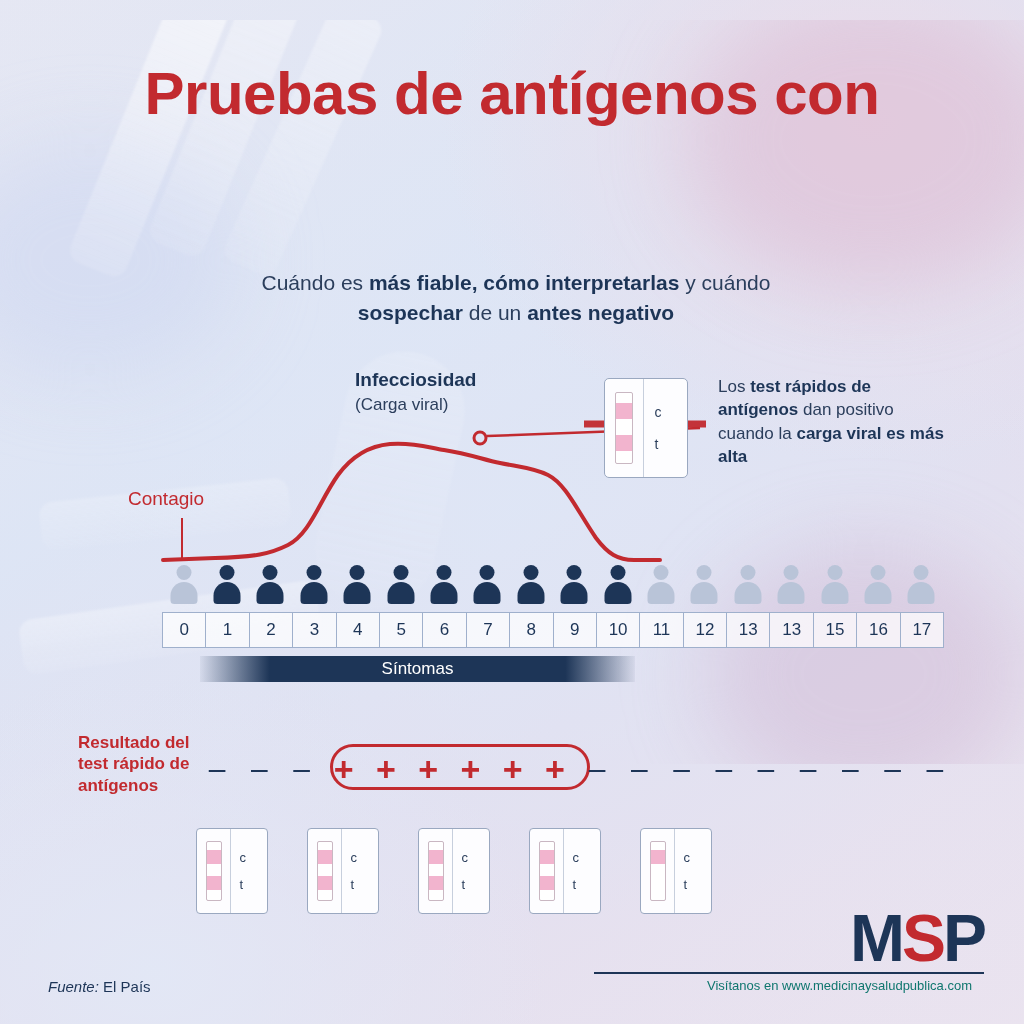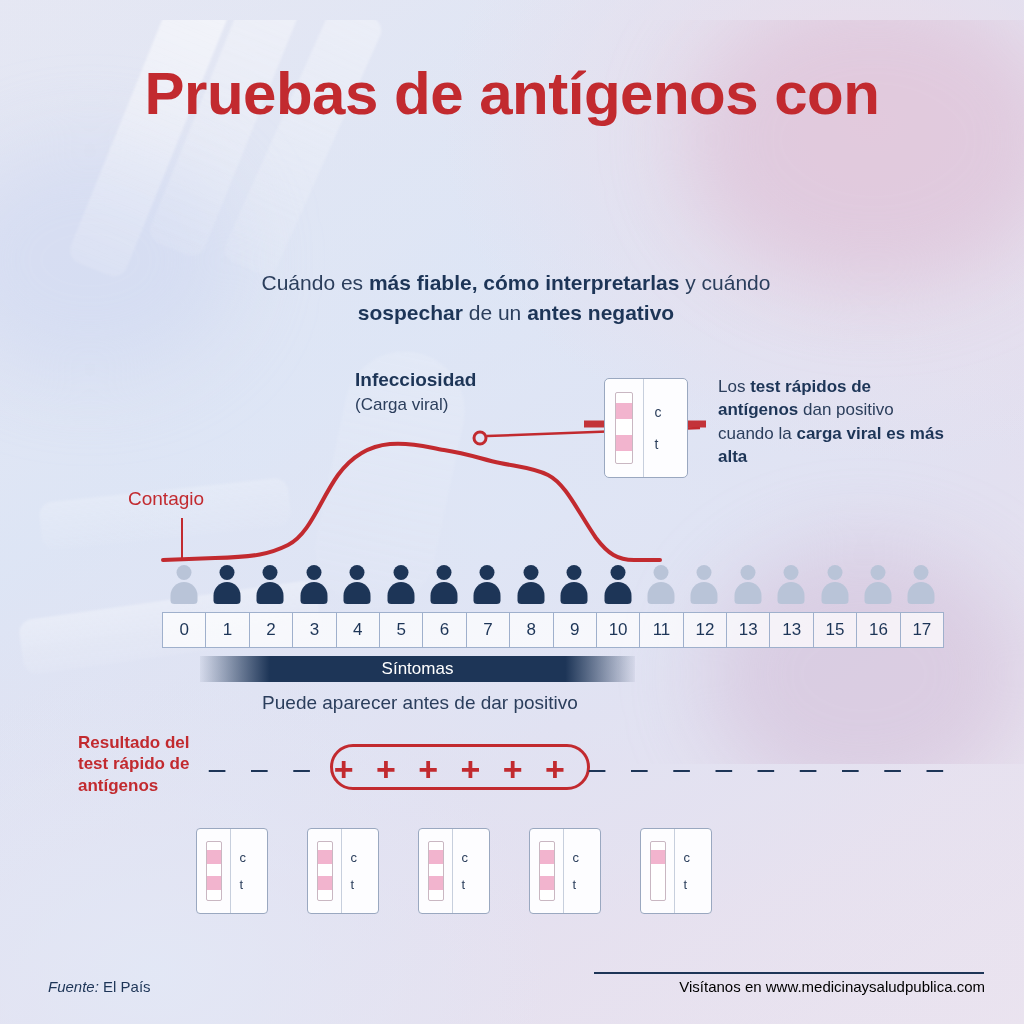--- a/index.html
+++ b/index.html
@@ -108,21 +108,21 @@
   .kit-top .win{width:40px;height:100%;border-right:1px solid #c7cfdd;display:flex;align-items:center;justify-content:center;}
   .kit-top .strip{width:16px;height:70px;border:1px solid #c9b7c2;background:#fff;position:relative;border-radius:2px;}
   .kit-top .band.c{top:10px;height:16px;}
   .kit-top .band.t{top:42px;height:16px;}
   .kit-top .labels{width:44px;display:flex;flex-direction:column;justify-content:center;gap:18px;padding-left:10px;box-sizing:border-box;}
   .kit-top .labels span{font-size:14px;color:#2b3e5c;line-height:1;}
 
   
   .source{position:absolute;left:48px;top:958px;font-size:15px;color:#1d3557;}
   .source i{font-weight:normal;font-style:italic;}
-  .visit{position:absolute;right:39px;top:958px;font-size:15px;color:#000000;}
+  .visit{position:absolute;right:52px;top:958px;font-size:13px;color:#0f766e;}
   .logo{position:absolute;right:40px;top:885px;font-size:66px;font-weight:bold;color:#1d3557;letter-spacing:-3px;line-height:1;}
   .logo .p{color:#c22a2f;}
   .logo-underline{position:absolute;right:40px;top:952px;width:390px;height:2px;background:#1d3557;}
 </style>
 </head>
 <body>
 
 <div class="page">
 
   <div class="bg-deco">
@@ -272,21 +272,20 @@
       <div class="day">11</div>
       <div class="day">12</div>
       <div class="day">13</div>
       <div class="day">13</div>
       <div class="day">15</div>
       <div class="day">16</div>
       <div class="day">17</div>
     </div>
 
   <div class="symptoms">Síntomas</div>
-  <div class="symptoms-note">Puede aparecer antes de dar positivo</div>
 
   <div class="result-label">Resultado del test rápido de antígenos</div>
   <div class="plus-box"></div>
   <div class="signs" id="signs">
       <div class="sign">–</div>
       <div class="sign">–</div>
       <div class="sign">–</div>
       <div class="sign plus">+</div>
       <div class="sign plus">+</div>
       <div class="sign plus">+</div>
@@ -362,16 +361,19 @@
         <div class="labels">
           <span>c</span>
           <span>t</span>
         </div>
       </div>
     </div>
 
   <div class="source">
     <i>Fuente:</i><span> El País</span>
   </div>
+  <div class="logo">
+    <span>M</span><span class="p">S</span><span>P</span>
+  </div>
   <div class="logo-underline"></div>
   <div class="visit">Visítanos en www.medicinaysaludpublica.com</div>
 
 </div>
 
 </body></html>

